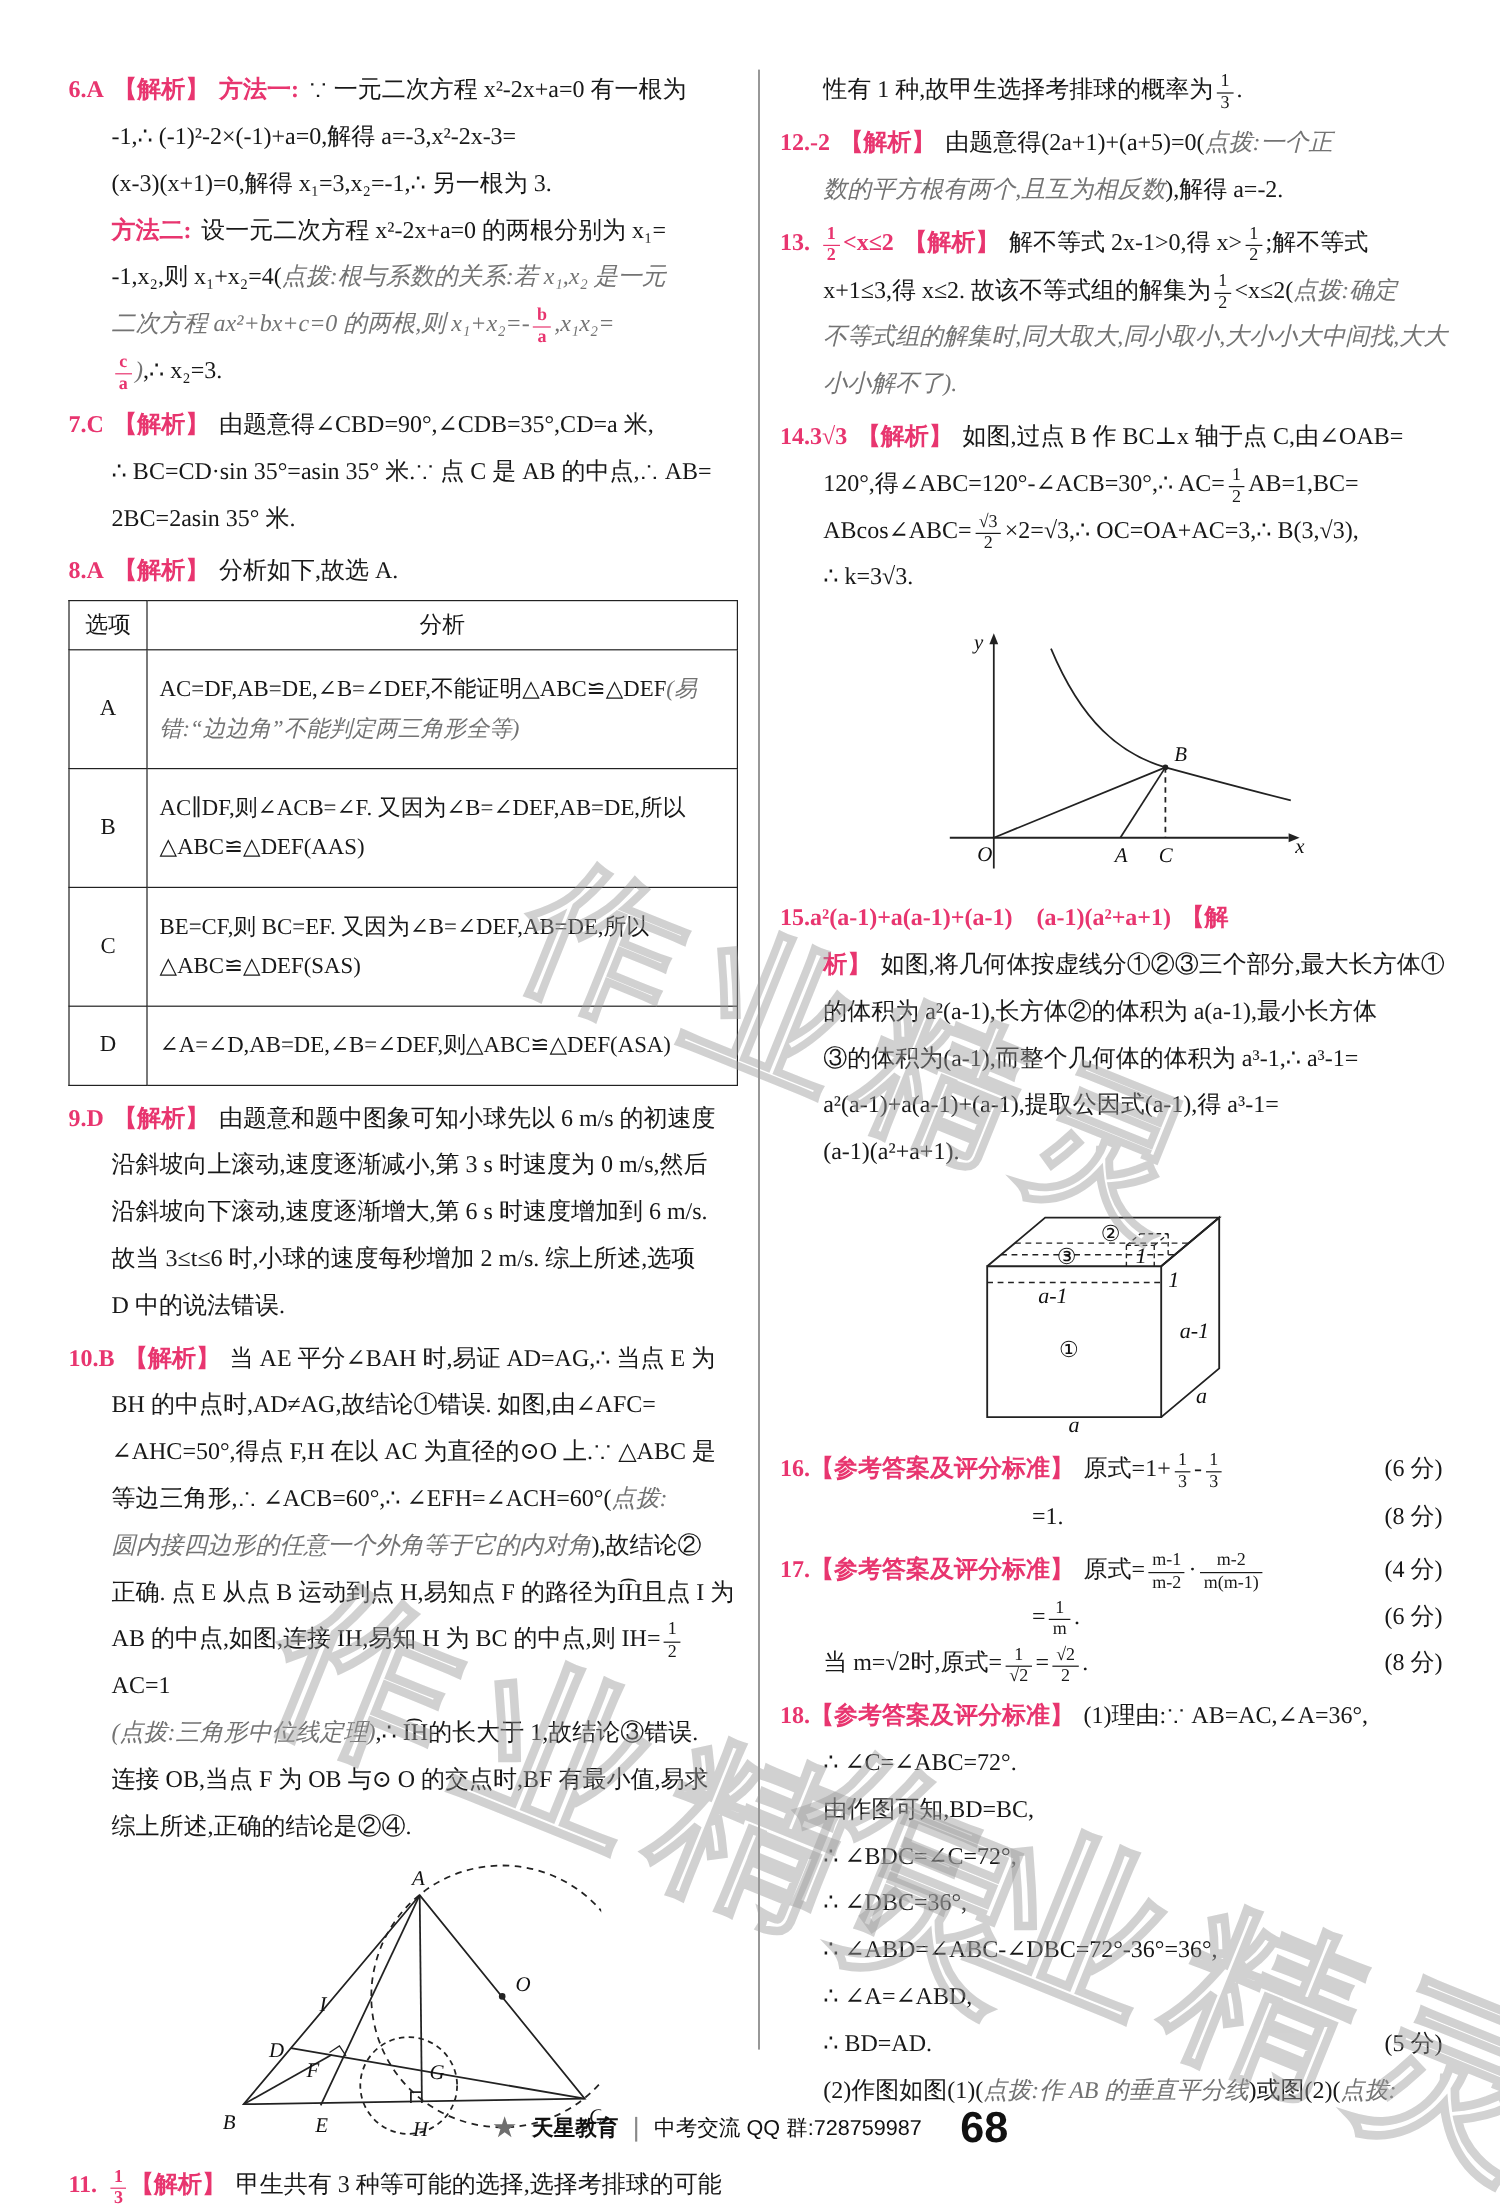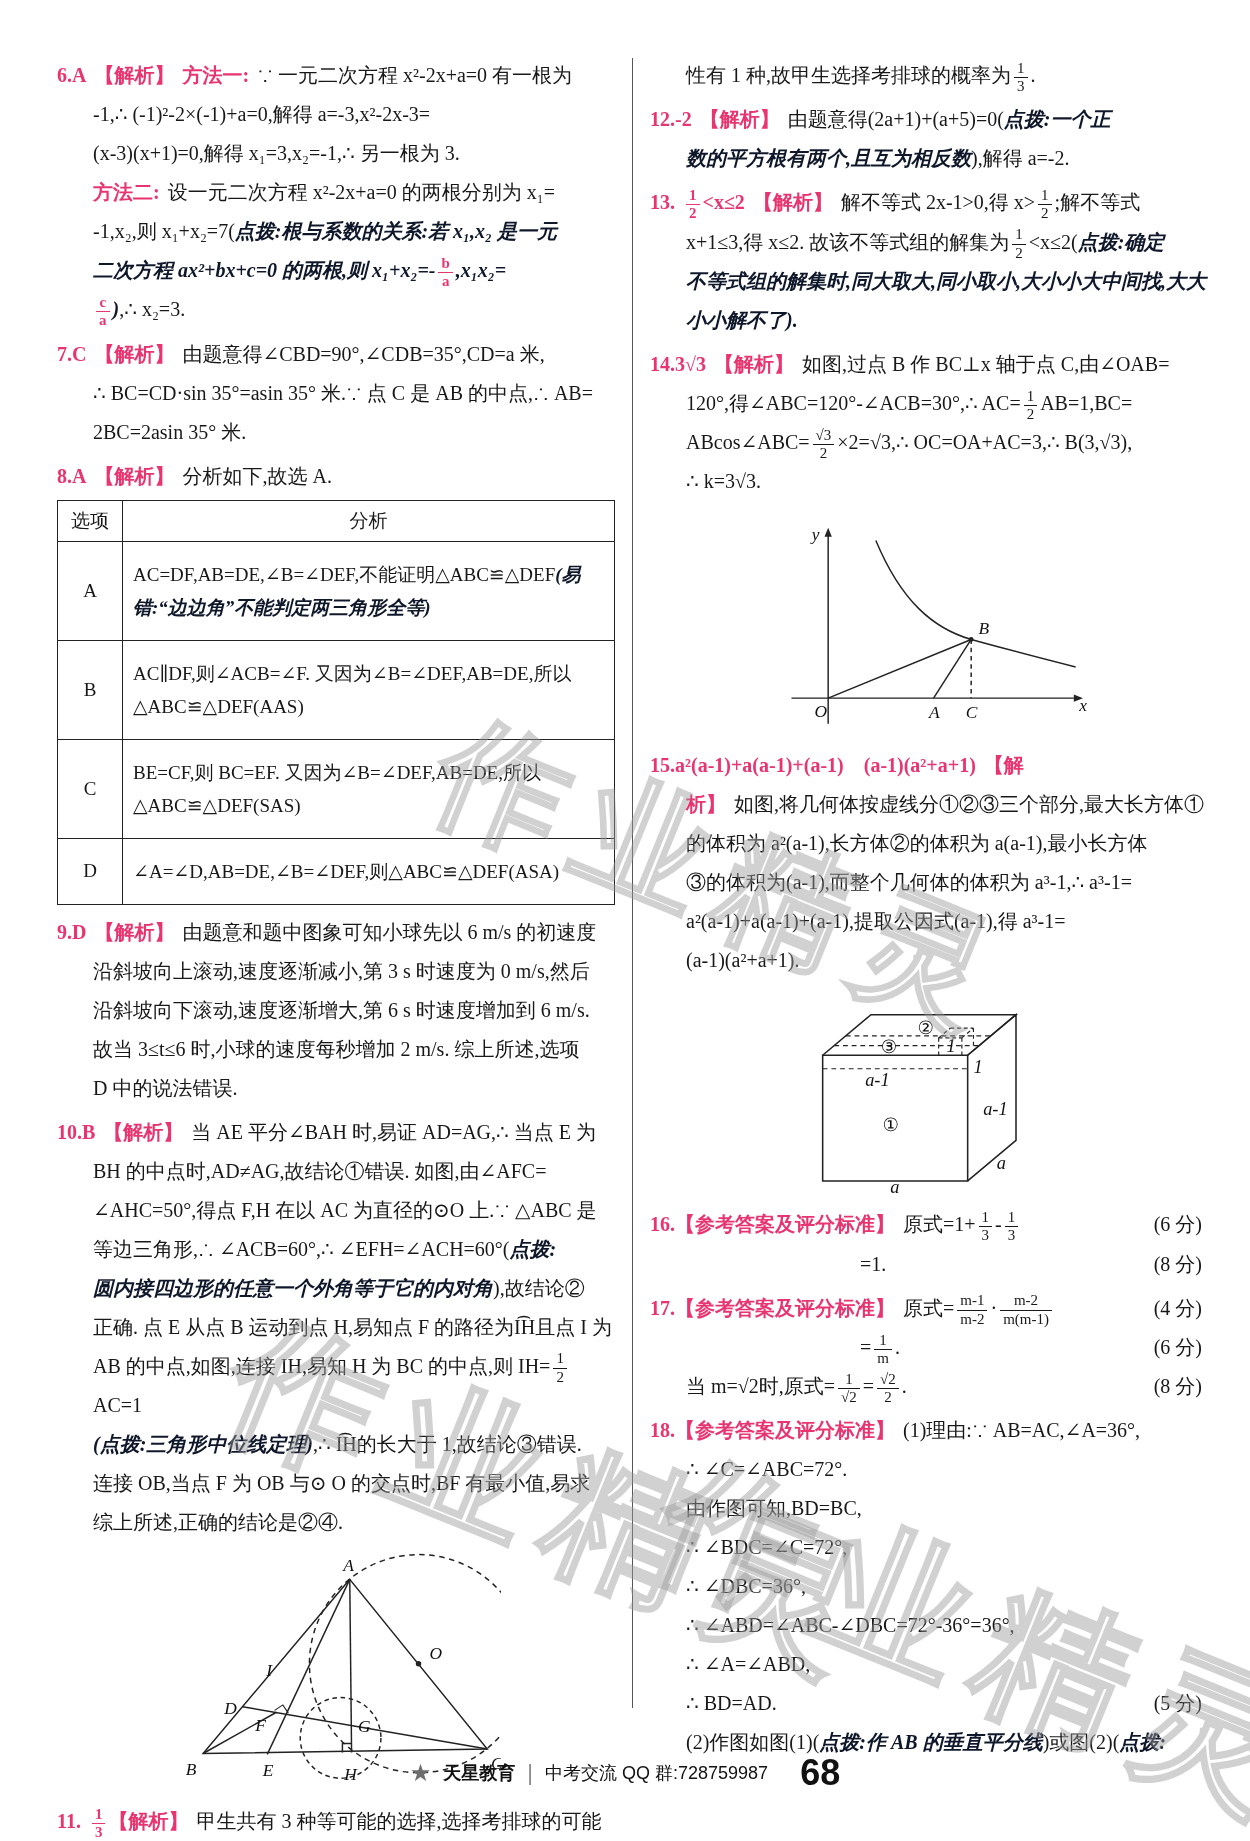--- a/index.html
+++ b/index.html
@@ -7,21 +7,21 @@
         font-family:"Liberation Serif","DejaVu Serif",serif;color:#181818;}
   .col{position:absolute;top:56px;}
   .col-left{left:57px;width:558px;}
   .col-right{left:650px;width:558px;}
   .col-divider{position:absolute;left:632px;top:58px;width:1px;height:1650px;background:#555;}
   .item{margin-bottom:5px;}
   .line{line-height:39px;font-size:20px;min-height:39px;}
   .i1{padding-left:36px;}
   .i2{padding-left:210px;}
   .tk{color:#181818;}
-  .tp{color:#0f172a;font-weight:700;font-style:italic;}
+  .tp{color:#737373;font-weight:400;font-style:italic;}
   .tbp{color:#e8356f;font-weight:700;margin-right:8px;}
   .score{float:right;color:#181818;padding-right:6px;}
   .frac{display:inline-block;vertical-align:-0.6em;text-align:center;font-size:0.75em;
         line-height:1.15;margin:0 3px;}
   .frac .den{display:block;border-top:1.3px solid currentColor;padding:0 3px;}
   .frac .num{display:block;padding:0 3px;}
   .frac.fk{color:#181818;} .frac.fp{color:#e8356f;font-weight:600;} .frac.fbp{color:#e8356f;font-weight:700;}
   table.ans-table{width:100%;border-collapse:collapse;margin:4px 0 8px 0;}
   table.ans-table th,table.ans-table td{border:1.4px solid #222;font-size:19px;}
   table.ans-table th{font-weight:400;padding:7px 4px;text-align:center;}
@@ -49,21 +49,21 @@
 <body>
 
 <div class="page">
 
   <div class="col col-left" id="col-left">
       <div class="item">
         <div class="line"><span class="tbp">6.A</span><span class="tbp">【解析】</span><span class="tbp">方法一:</span><span class="tk">∵ 一元二次方程 x²-2x+a=0 有一根为</span></div>
         <div class="line i1"><span class="tk">-1,∴ (-1)²-2×(-1)+a=0,解得 a=-3,x²-2x-3=</span></div>
         <div class="line i1"><span class="tk">(x-3)(x+1)=0,解得 x₁=3,x₂=-1,∴ 另一根为 3.</span></div>
         <div class="line i1"><span class="tbp">方法二:</span><span class="tk">设一元二次方程 x²-2x+a=0 的两根分别为 x₁=</span></div>
-        <div class="line i1"><span class="tk">-1,x₂,则 x₁+x₂=7(</span><span class="tp">点拨:根与系数的关系:若 x₁,x₂ 是一元</span></div>
+        <div class="line i1"><span class="tk">-1,x₂,则 x₁+x₂=4(</span><span class="tp">点拨:根与系数的关系:若 x₁,x₂ 是一元</span></div>
         <div class="line i1"><span class="tp">二次方程 ax²+bx+c=0 的两根,则 x₁+x₂=-</span><span class="frac fp"><span class="num">b</span><span class="den">a</span></span><span class="tp">,x₁x₂=</span></div>
         <div class="line i1"><span class="frac fp"><span class="num">c</span><span class="den">a</span></span><span class="tp">)</span><span class="tk">,∴ x₂=3.</span></div>
       </div>
       <div class="item">
         <div class="line"><span class="tbp">7.C</span><span class="tbp">【解析】</span><span class="tk">由题意得∠CBD=90°,∠CDB=35°,CD=a 米,</span></div>
         <div class="line i1"><span class="tk">∴ BC=CD·sin 35°=asin 35° 米.∵ 点 C 是 AB 的中点,∴ AB=</span></div>
         <div class="line i1"><span class="tk">2BC=2asin 35° 米.</span></div>
       </div>
       <div class="item">
         <div class="line"><span class="tbp">8.A</span><span class="tbp">【解析】</span><span class="tk">分析如下,故选 A.</span></div>

